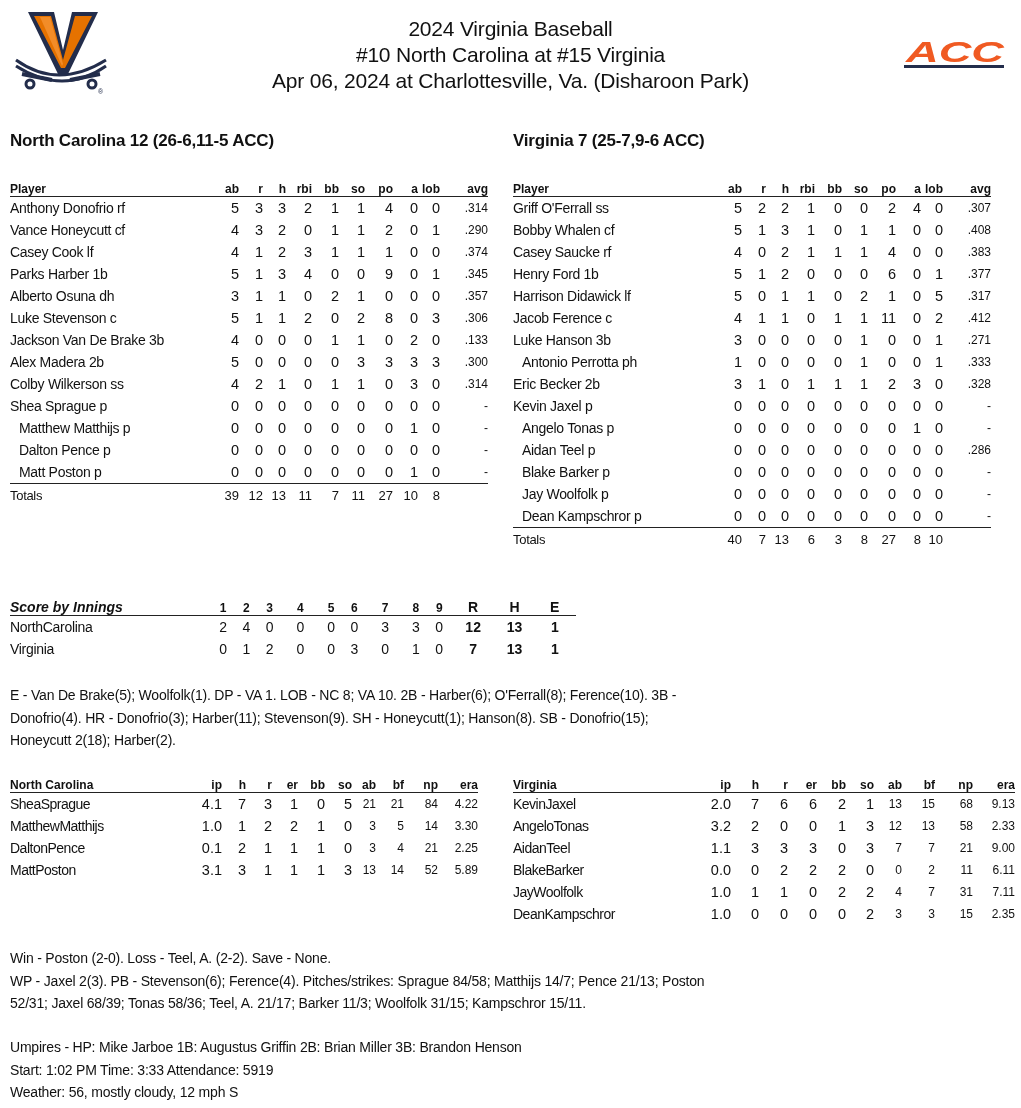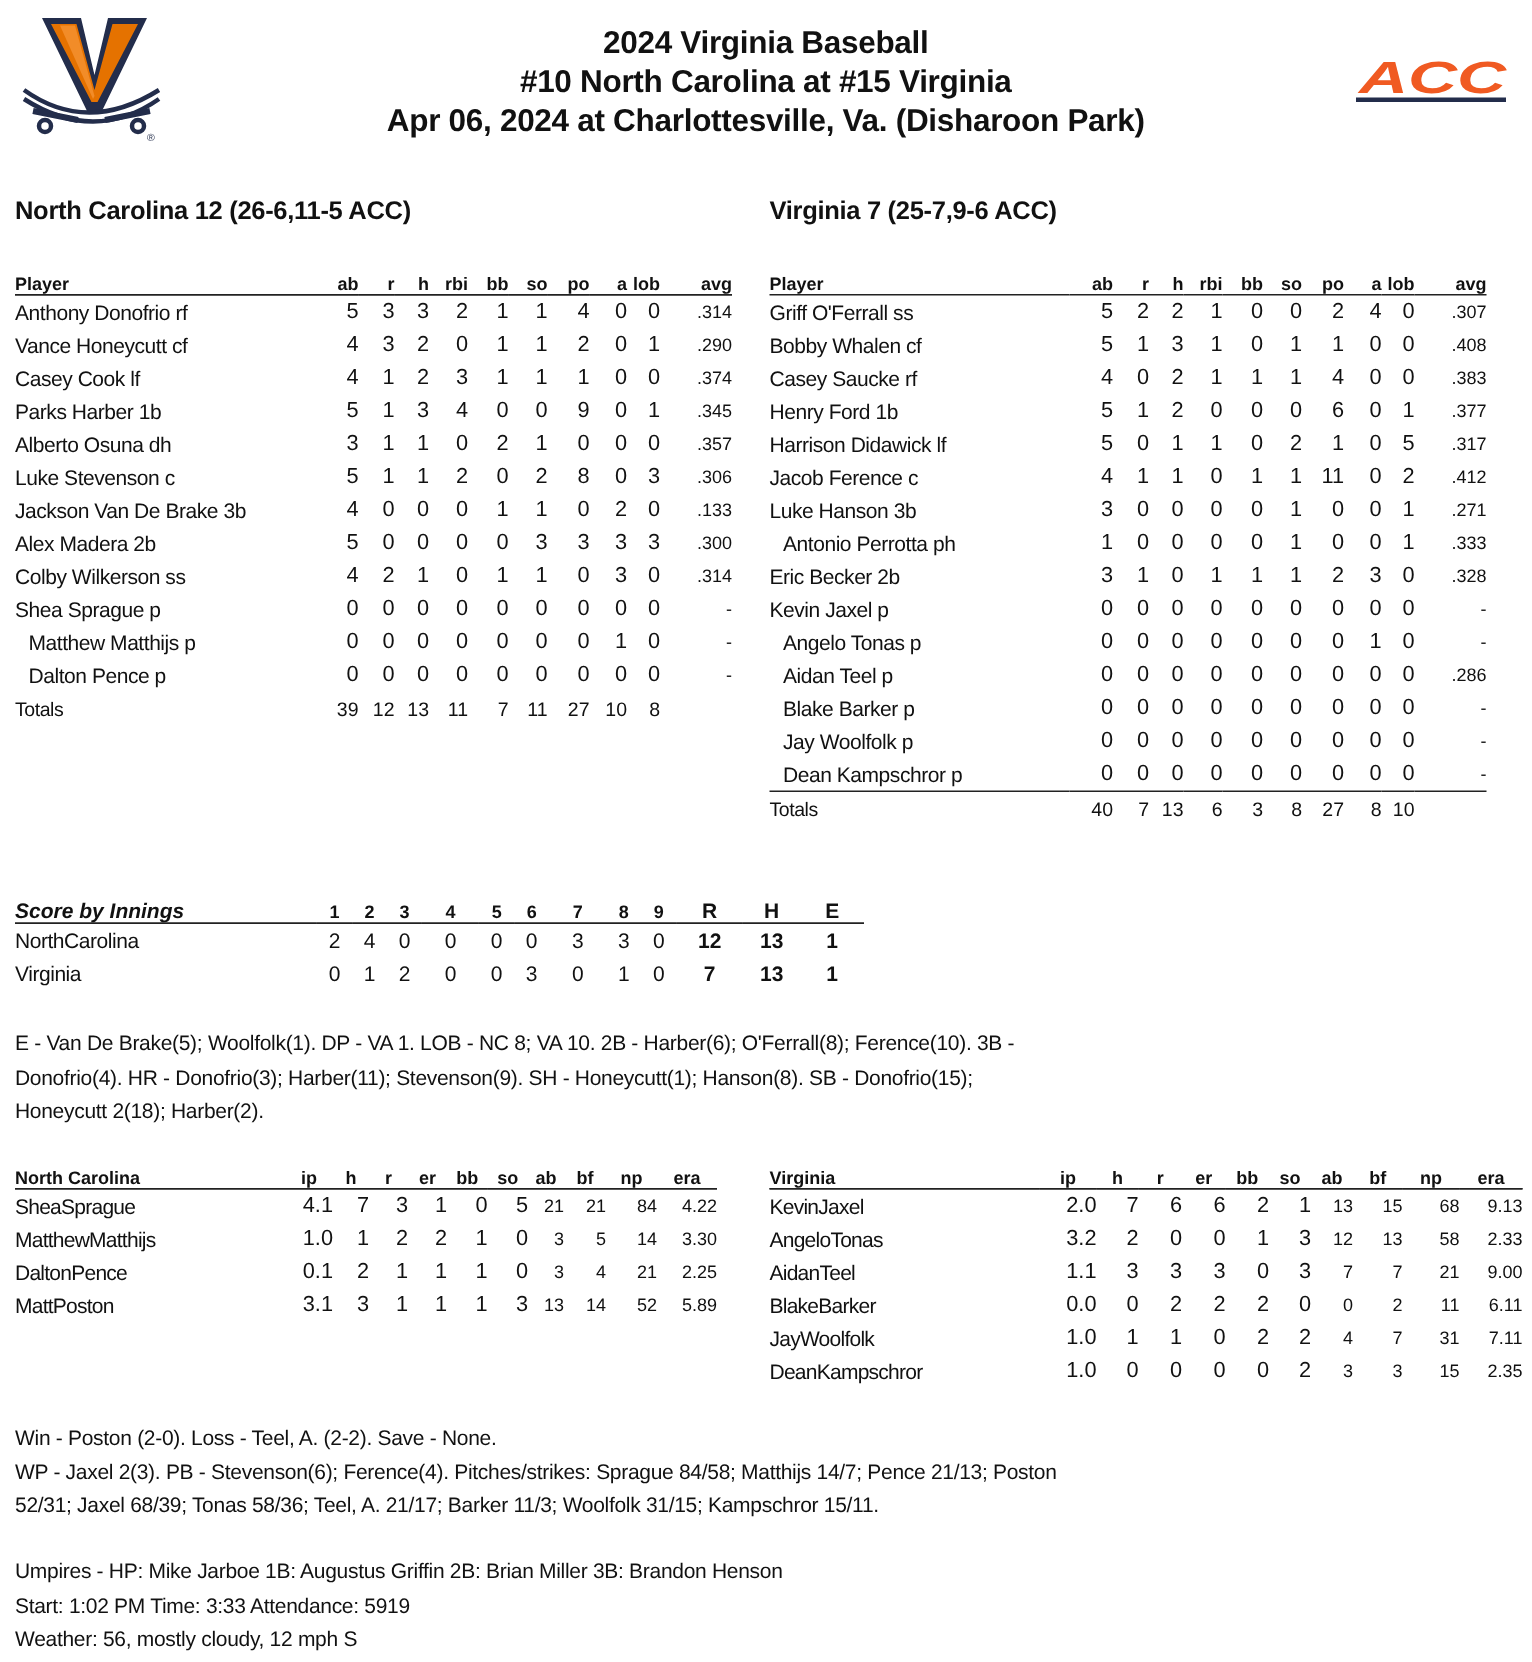--- a/index.html
+++ b/index.html
@@ -3,21 +3,21 @@
 <meta charset="utf-8">
 <style>
   html, body { margin: 0; padding: 0; background: #ffffff; }
   body {
     width: 1021px; height: 1108px; position: relative; overflow: hidden;
     font-family: "Liberation Sans", sans-serif; color: #111;
   }
   .abs { position: absolute; }
   .header-title {
     position: absolute; left: 0; width: 1021px; top: 16px; text-align: center;
-    font-family: "Liberation Sans", sans-serif; font-weight: bold; font-size: 21px; line-height: 26px;
+    font-family: "Liberation Sans", sans-serif; font-weight: normal; font-size: 21px; line-height: 26px;
     letter-spacing: -0.2px;
   }
   .logo-va { left: 8px; top: 8px; width: 105px; height: 90px; }
   .logo-acc { left: 900px; top: 36px; width: 110px; height: 36px; }
   .team-heading {
     position: absolute; top: 131px; font-weight: bold; font-size: 17px; letter-spacing: -0.2px;
   }
   table { border-collapse: collapse; font-family: "Liberation Sans", sans-serif; }
   table.box { position: absolute; font-size: 14px; }
   table.box th {
@@ -37,21 +37,21 @@
   table.lines { position: absolute; left: 10px; top: 598px; width: 566px; font-size: 14px; }
   table.lines th { font-size: 12px; font-weight: bold; padding: 0; height: 17px; border-bottom: 1.5px solid #222; text-align: center; vertical-align: bottom; }
   table.lines th.tm { text-align: left; font-size: 14px; font-style: italic; }
   table.lines td { height: 22px; padding: 0; text-align: center; font-size: 14px; margin-top: 28px; }
   table.lines td.tm { text-align: left; letter-spacing: -0.3px; }
   table.lines .bold { font-weight: bold; }
 
   .notes { position: absolute; left: 10px; width: 760px; font-size: 14px; line-height: 22.5px; letter-spacing: -0.2px; }
 
   table.pitch { position: absolute; font-size: 14px; }
-  table.pitch th { font-size: 12px; font-weight: bold; padding: 0; height: 16px; border-bottom: 1.5px solid #222; vertical-align: bottom; }
+  table.pitch th { font-size: 12px; font-weight: bold; padding: 0; height: 16px; border-bottom: 1.5px solid #222; text-align: right; vertical-align: bottom; }
   table.pitch th.pl { text-align: left; }
   table.pitch td { height: 22px; padding: 0; text-align: right; font-size: 14.5px; }
   table.pitch td.pl { text-align: left; font-size: 14px; letter-spacing: -0.5px; white-space: nowrap; }
   table.pitch td.small { font-size: 12px; }
   .pitch-left { left: 10px; top: 776px; width: 468px; }
   .pitch-right { left: 513px; top: 776px; width: 502px; }
 </style>
 </head>
 <body>
 
@@ -261,20 +261,33 @@
       <tr>
         <td class="pl sub">Dalton Pence p</td>
         <td>0</td>
         <td>0</td>
         <td>0</td>
         <td>0</td>
         <td>0</td>
         <td>0</td>
         <td>0</td>
         <td>0</td>
+        <td>0</td>
+        <td class="avg">-</td>
+      </tr>
+      <tr class="last">
+        <td class="pl sub">Matt Poston p</td>
+        <td>0</td>
+        <td>0</td>
+        <td>0</td>
+        <td>0</td>
+        <td>0</td>
+        <td>0</td>
+        <td>0</td>
+        <td>1</td>
         <td>0</td>
         <td class="avg">-</td>
       </tr>
       <tr class="totals">
         <td class="pl">Totals</td>
         <td>39</td>
         <td>12</td>
         <td>13</td>
         <td>11</td>
         <td>7</td>

